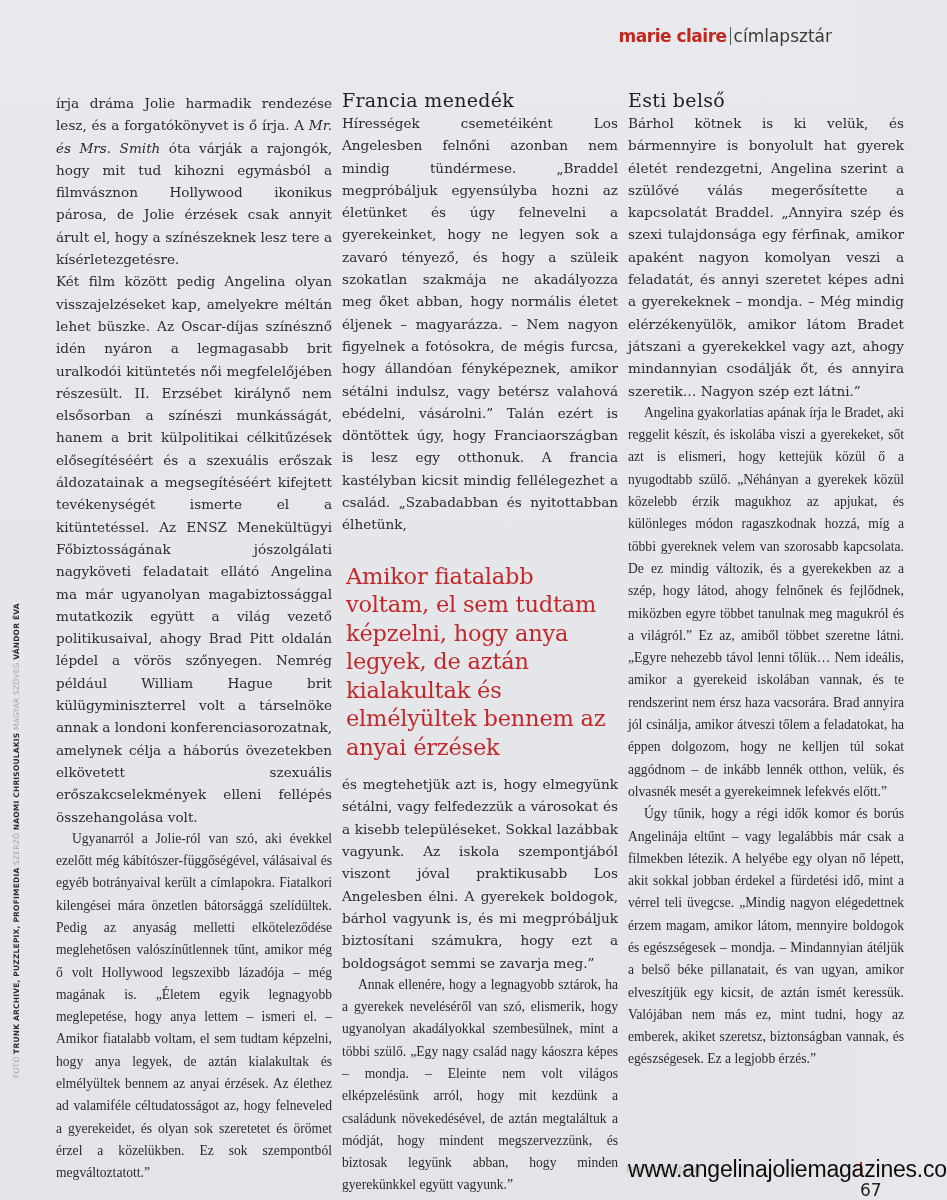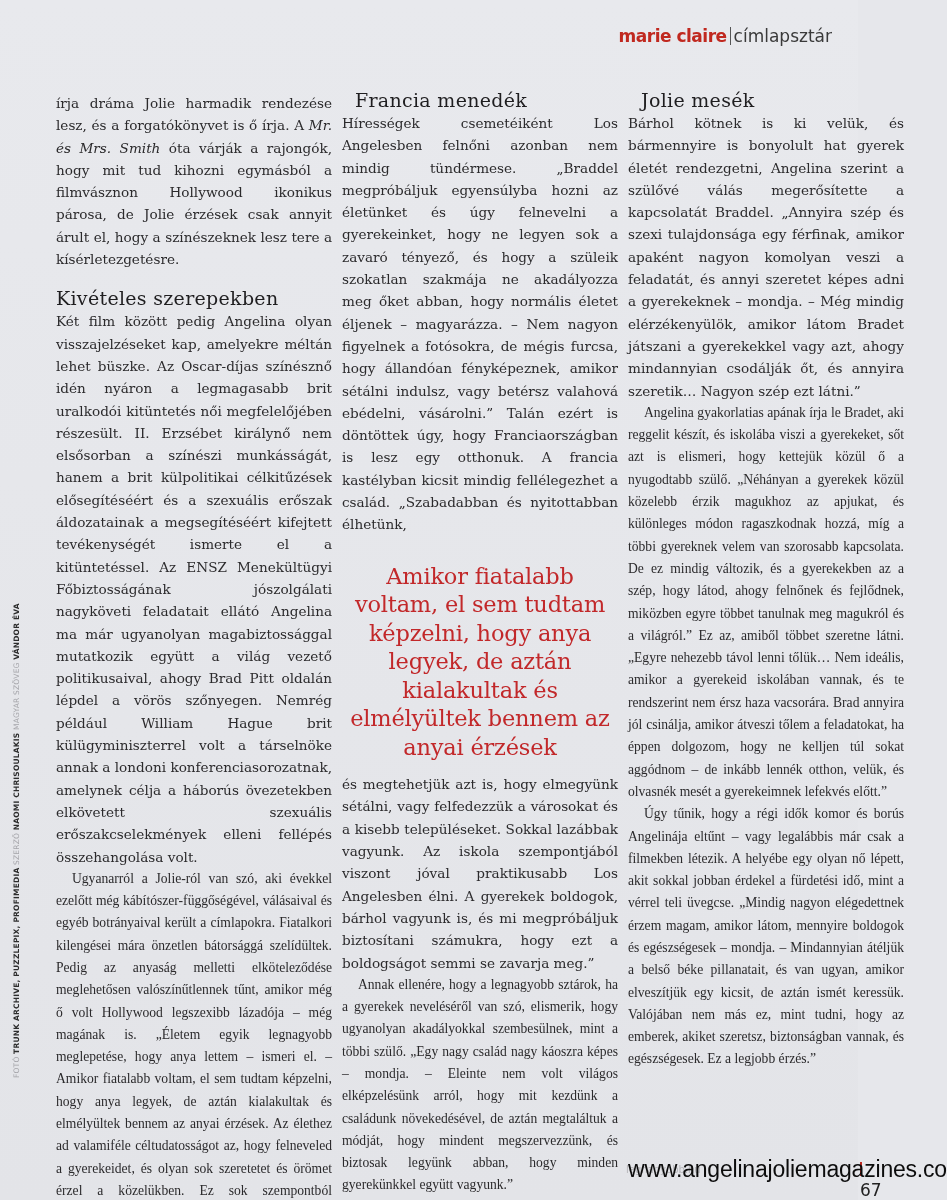--- a/index.html
+++ b/index.html
@@ -32,28 +32,28 @@
   .col2 { left: 342px; }
   .col3 { left: 628px; }
   .col p { margin: 0; }
   .col p.indent { text-indent: 16px; font-family: Liberation Serif, serif; }
   .col h2 {
     font-family: "DejaVu Serif", "Liberation Serif", serif;
     font-weight: normal; font-size: 19px; line-height: 24px;
     margin: 0; color: #1f1e20; letter-spacing: 0.3px;
   }
   .col1 h2 { margin-top: 16px; }
-  .col2 h2, .col3 h2 { margin-top: -4px; margin-left: 13px; }
+  .col2 h2, .col3 h2 { margin-top: -4px; }
   em { font-style: italic; }
 
   .pullquote {
     margin: 26px 4px 12px 4px;
     color: #c2282a;
     font-family: "DejaVu Serif", "Liberation Serif", serif;
-    font-size: 22.5px; line-height: 28.5px; text-align: center;
+    font-size: 22.5px; line-height: 28.5px; text-align: left;
     letter-spacing: -0.2px;
   }
 
   .credits {
     position: absolute; left: 12px; top: 1078px;
     transform: rotate(-90deg); transform-origin: left top;
     font-family: "DejaVu Sans", "Liberation Sans", sans-serif;
     font-size: 7.5px; letter-spacing: 0.2px; white-space: nowrap; color: #2d2d2d;
   }
   .credits .lbl { color: #a5a5aa; }
@@ -80,35 +80,34 @@
 <body>
 
 <div class="page">
 
   <div class="masthead">
     <span class="brand">marie claire</span><span class="sep"></span><span class="section">címlapsztár</span>
   </div>
 
   <div class="col col1">
     <p><span>írja dráma Jolie harmadik rendezése lesz, és a forgatókönyvet is ő írja. A </span><em>Mr. és Mrs. Smith</em><span> óta várják a rajongók, hogy mit tud kihozni egymásból a filmvásznon Hollywood ikonikus párosa, de Jolie érzések csak annyit árult el, hogy a színészeknek lesz tere a kísérletezgetésre.</span></p>
-    <h2>Kivételes szerepekben</h2>
     <p>Két film között pedig Angelina olyan visszajelzéseket kap, amelyekre méltán lehet büszke. Az Oscar-díjas színésznő idén nyáron a legmagasabb brit uralkodói kitüntetés női megfelelőjében részesült. II. Erzsébet királynő nem elsősorban a színészi munkásságát, hanem a brit külpolitikai célkitűzések elősegítéséért és a szexuális erőszak áldozatainak a megsegítéséért kifejtett tevékenységét ismerte el a kitüntetéssel. Az ENSZ Menekültügyi Főbiztosságának jószolgálati nagyköveti feladatait ellátó Angelina ma már ugyanolyan magabiztossággal mutatkozik együtt a világ vezető politikusaival, ahogy Brad Pitt oldalán lépdel a vörös szőnyegen. Nemrég például William Hague brit külügyminiszterrel volt a társelnöke annak a londoni konferenciasorozatnak, amelynek célja a háborús övezetekben elkövetett szexuális erőszakcselekmények elleni fellépés összehangolása volt.</p>
     <p class="indent">Ugyanarról a Jolie-ról van szó, aki évekkel ezelőtt még kábítószer-függőségével, válásaival és egyéb botrányaival került a címlapokra. Fiatalkori kilengései mára önzetlen bátorsággá szelídültek. Pedig az anyaság melletti elköteleződése meglehetősen valószínűtlennek tűnt, amikor még ő volt Hollywood legszexibb lázadója – még magának is. „Életem egyik legnagyobb meglepetése, hogy anya lettem – ismeri el. – Amikor fiatalabb voltam, el sem tudtam képzelni, hogy anya legyek, de aztán kialakultak és elmélyültek bennem az anyai érzések. Az élethez ad valamiféle céltudatosságot az, hogy felneveled a gyerekeidet, és olyan sok szeretetet és örömet érzel a közelükben. Ez sok szempontból megváltoztatott.”</p>
   </div>
 
   <div class="col col2">
     <h2>Francia menedék</h2>
     <p>Hírességek csemetéiként Los Angelesben felnőni azonban nem mindig tündérmese. „Braddel megpróbáljuk egyensúlyba hozni az életünket és úgy felnevelni a gyerekeinket, hogy ne legyen sok a zavaró tényező, és hogy a szüleik szokatlan szakmája ne akadályozza meg őket abban, hogy normális életet éljenek – magyarázza. – Nem nagyon figyelnek a fotósokra, de mégis furcsa, hogy állandóan fényképeznek, amikor sétálni indulsz, vagy betérsz valahová ebédelni, vásárolni.” Talán ezért is döntöttek úgy, hogy Franciaországban is lesz egy otthonuk. A francia kastélyban kicsit mindig fellélegezhet a család. „Szabadabban és nyitottabban élhetünk,</p>
     <div class="pullquote">Amikor fiatalabb voltam, el sem tudtam képzelni, hogy anya legyek, de aztán kialakultak és elmélyültek bennem az anyai érzések</div>
     <p>és megtehetjük azt is, hogy elmegyünk sétálni, vagy felfedezzük a városokat és a kisebb településeket. Sokkal lazábbak vagyunk. Az iskola szempontjából viszont jóval praktikusabb Los Angelesben élni. A gyerekek boldogok, bárhol vagyunk is, és mi megpróbáljuk biztosítani számukra, hogy ezt a boldogságot semmi se zavarja meg.”</p>
     <p class="indent">Annak ellenére, hogy a legnagyobb sztárok, ha a gyerekek neveléséről van szó, elismerik, hogy ugyanolyan akadályokkal szembesülnek, mint a többi szülő. „Egy nagy család nagy káoszra képes – mondja. – Eleinte nem volt világos elképzelésünk arról, hogy mit kezdünk a családunk növekedésével, de aztán megtaláltuk a módját, hogy mindent megszervezzünk, és biztosak legyünk abban, hogy minden gyerekünkkel együtt vagyunk.”</p>
   </div>
 
   <div class="col col3">
-    <h2>Jolie mesék</h2>
+    <h2>Esti belső</h2>
     <p>Bárhol kötnek is ki velük, és bármennyire is bonyolult hat gyerek életét rendezgetni, Angelina szerint a szülővé válás megerősítette a kapcsolatát Braddel. „Annyira szép és szexi tulajdonsága egy férfinak, amikor apaként nagyon komolyan veszi a feladatát, és annyi szeretet képes adni a gyerekeknek – mondja. – Még mindig elérzékenyülök, amikor látom Bradet játszani a gyerekekkel vagy azt, ahogy mindannyian csodálják őt, és annyira szeretik… Nagyon szép ezt látni.”</p>
     <p class="indent">Angelina gyakorlatias apának írja le Bradet, aki reggelit készít, és iskolába viszi a gyerekeket, sőt azt is elismeri, hogy kettejük közül ő a nyugodtabb szülő. „Néhányan a gyerekek közül közelebb érzik magukhoz az apjukat, és különleges módon ragaszkodnak hozzá, míg a többi gyereknek velem van szorosabb kapcsolata. De ez mindig változik, és a gyerekekben az a szép, hogy látod, ahogy felnőnek és fejlődnek, miközben egyre többet tanulnak meg magukról és a világról.” Ez az, amiből többet szeretne látni. „Egyre nehezebb távol lenni tőlük… Nem ideális, amikor a gyerekeid iskolában vannak, és te rendszerint nem érsz haza vacsorára. Brad annyira jól csinálja, amikor átveszi tőlem a feladatokat, ha éppen dolgozom, hogy ne kelljen túl sokat aggódnom – de inkább lennék otthon, velük, és olvasnék mesét a gyerekeimnek lefekvés előtt.”</p>
     <p class="indent"><span>Úgy tűnik, hogy a régi idők komor és borús Angelinája eltűnt – vagy legalábbis már csak a filmekben létezik. A helyébe egy olyan nő lépett, akit sokkal jobban érdekel a fürdetési idő, mint a vérrel teli üvegcse. „Mindig nagyon elégedettnek érzem magam, amikor látom, mennyire boldogok és egészségesek – mondja. – Mindannyian átéljük a belső béke pillanatait, és van ugyan, amikor elveszítjük egy kicsit, de aztán ismét keressük. Valójában nem más ez, mint tudni, hogy az emberek, akiket szeretsz, biztonságban vannak, és egészségesek. Ez a legjobb érzés.”</span></p>
   </div>
 
   <div class="credits">
     <span class="lbl">FOTÓ</span>
     <span class="val">TRUNK ARCHIVE, PUZZLEPIX, PROFIMEDIA</span>
     <span class="lbl">SZERZŐ</span>
     <span class="val">NAOMI CHRISOULAKIS</span>

